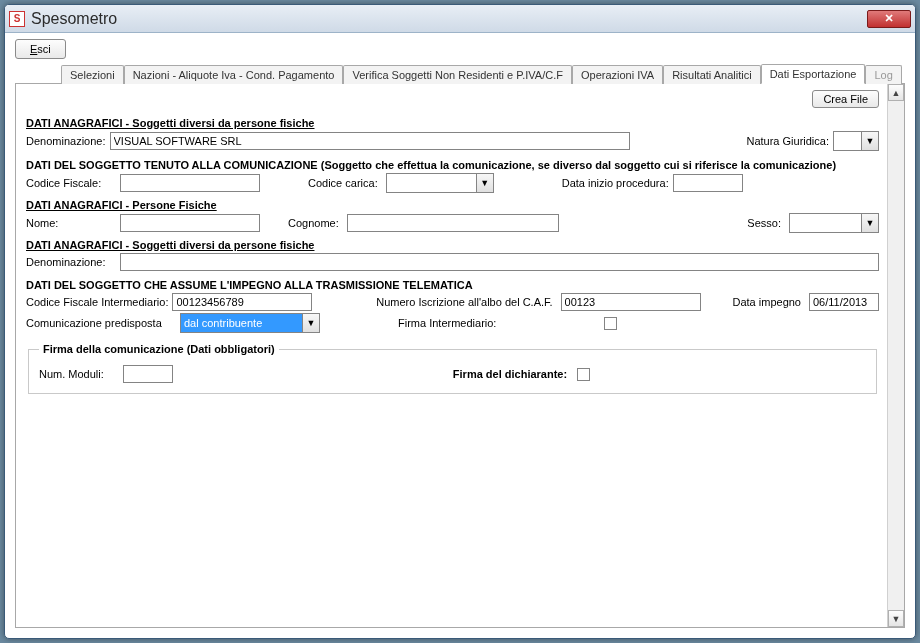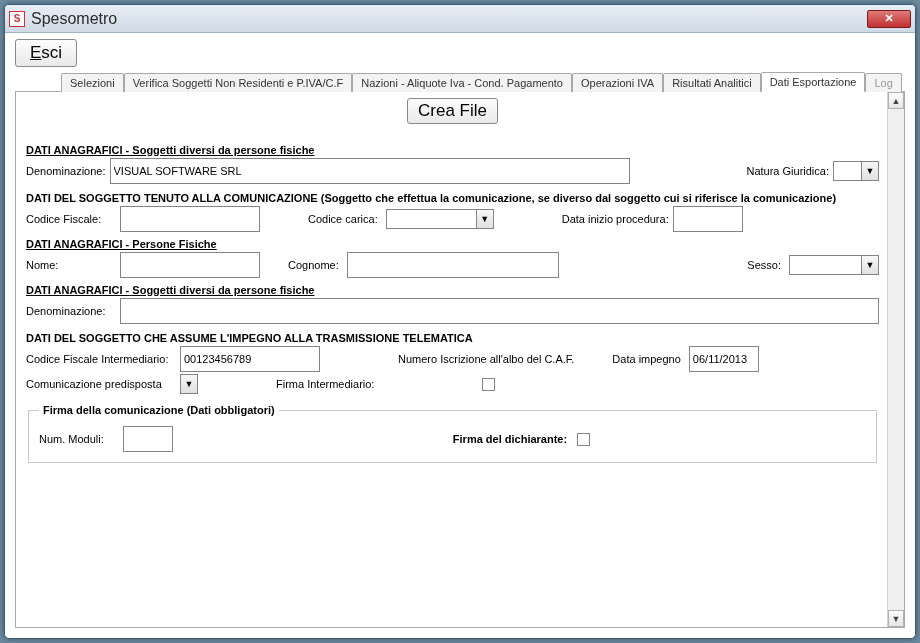--- a/index.html
+++ b/index.html
@@ -52,21 +52,21 @@
     cursor: pointer;
   }
   .toolbar {
     padding: 6px 10px 4px;
   }
   .btn {
     background: linear-gradient(#fdfdfd, #e9e9e9);
     border: 1px solid #8a8a8a;
     border-radius: 3px;
     padding: 3px 14px;
-    font-size: 17px;
+    font-size: 11px;
     cursor: pointer;
     color: #000;
   }
   .btn .mnemonic { text-decoration: underline; }
   .small-btn { padding: 2px 10px; }
   .tabbar {
     display: flex;
     align-items: flex-end;
     margin: 0 10px;
     border-bottom: 1px solid #a8a8a8;
@@ -135,21 +135,21 @@
   fieldset {
     border: 1px solid #c9c9c9;
     margin: 10px 2px 14px;
     padding: 8px 10px;
   }
   legend { padding: 0 4px; font-weight: bold; }
   label.lbl { white-space: nowrap; }
   input.text {
     border: 1px solid #848484;
     background: #fff;
-    height: 26px;
+    height: 18px;
     padding: 1px 3px;
     font-size: 11px;
   }
   .combo {
     display: inline-flex;
     align-items: stretch;
     height: 20px;
   }
   .combo input {
     border: 1px solid #848484;
@@ -166,40 +166,40 @@
     cursor: pointer;
   }
   .combo.highlight input { background: #3399ff; color: #fff; }
   .checkbox {
     width: 13px; height: 13px;
     border: 1px solid #848484;
     background: #fff;
     display: inline-block;
     cursor: pointer;
   }
-  .right-area { display: flex; justify-content: center; margin-bottom: 20px; }
+  .right-area { display: flex; justify-content: flex-end; margin-bottom: 9px; }
 </style>
 </head>
 <body>
 
 <div class="window">
   <div class="titlebar">
     <div class="app-icon">S</div>
     <div class="title">Spesometro</div>
     <div class="close-btn">✕</div>
   </div>
 
   <div class="toolbar">
     <button class="btn"><span class="mnemonic">E</span><span>sci</span></button>
   </div>
 
   <div class="tabbar">
     <div class="tab">Selezioni</div>
+    <div class="tab">Nazioni - Aliquote Iva - Cond. Pagamento</div>
     <div class="tab">Verifica Soggetti Non Residenti e P.IVA/C.F</div>
-    <div class="tab">Nazioni - Aliquote Iva - Cond. Pagamento</div>
     <div class="tab">Operazioni IVA</div>
     <div class="tab">Risultati Analitici</div>
     <div class="tab active">Dati Esportazione</div>
     <div class="tab disabled">Log</div>
   </div>
 
   <div class="content-wrap">
     <div class="content">
 
       <div class="right-area">
@@ -253,27 +253,29 @@
         <label class="lbl" style="width:90px">Denominazione:</label>
         <input class="text" style="flex: 1 1 0%;" value="">
       </div>
 
       <div class="section-head">DATI DEL SOGGETTO CHE ASSUME L'IMPEGNO ALLA TRASMISSIONE TELEMATICA</div>
       <div class="row">
         <label class="lbl" style="width:150px">Codice Fiscale Intermediario:</label>
         <input class="text" style="width: 140px;" value="00123456789">
         <div style="width:70px"></div>
         <label class="lbl">Numero Iscrizione all'albo del C.A.F.</label>
+        <input class="text" style="width: 140px; margin-left: 4px;" value="00123">
         <div style="width:30px"></div>
         <label class="lbl">Data impegno</label>
         <input class="text" style="width: 70px; margin-left: 4px;" value="06/11/2013">
       </div>
       <div class="row">
         <label class="lbl" style="width:150px">Comunicazione predisposta</label>
         <div class="combo highlight">
+          <input style="width: 122px;" value="dal contribuente">
           <div class="combo-btn">▼</div>
         </div>
         <div style="width:70px"></div>
         <label class="lbl">Firma Intermediario:</label>
         <div style="width:100px"></div>
         <span class="checkbox"></span>
       </div>
 
       <fieldset>
         <legend>Firma della comunicazione (Dati obbligatori)</legend>

